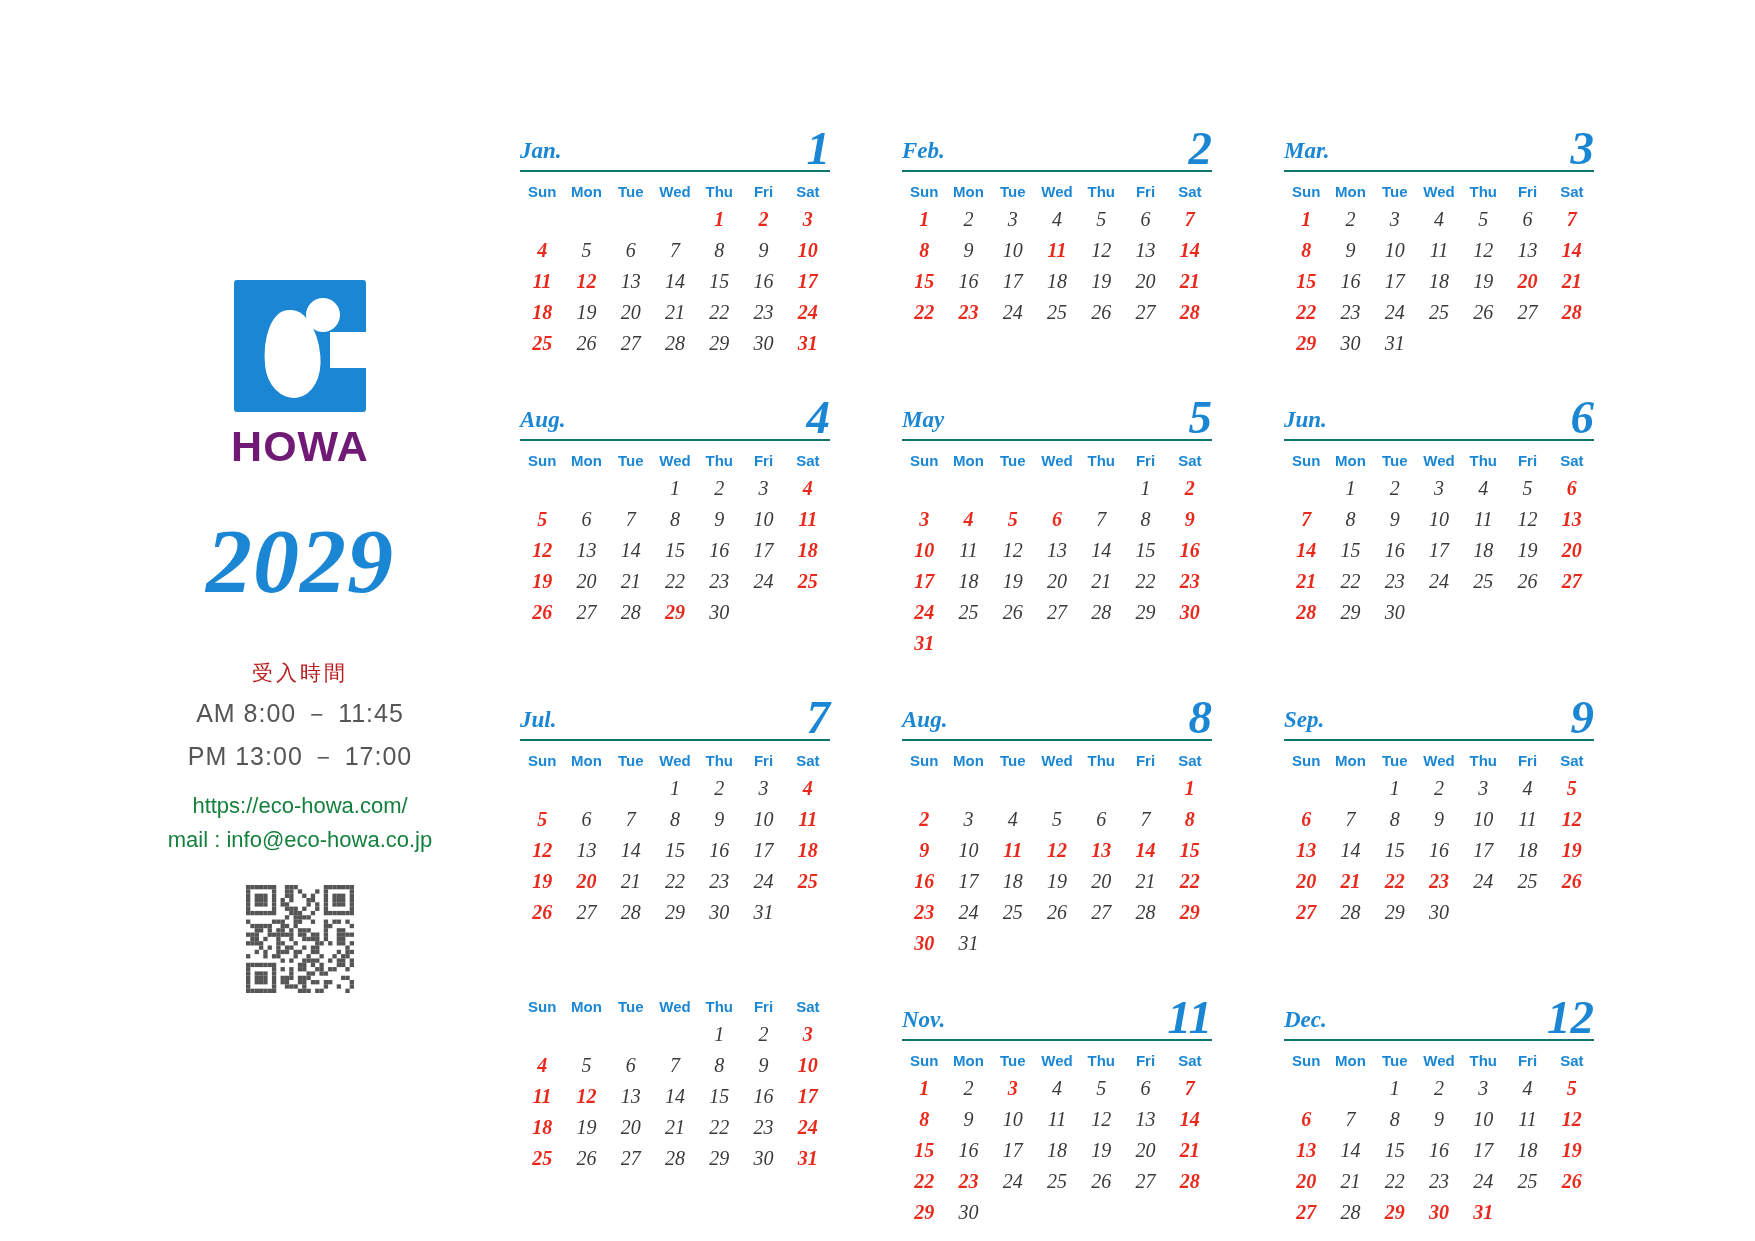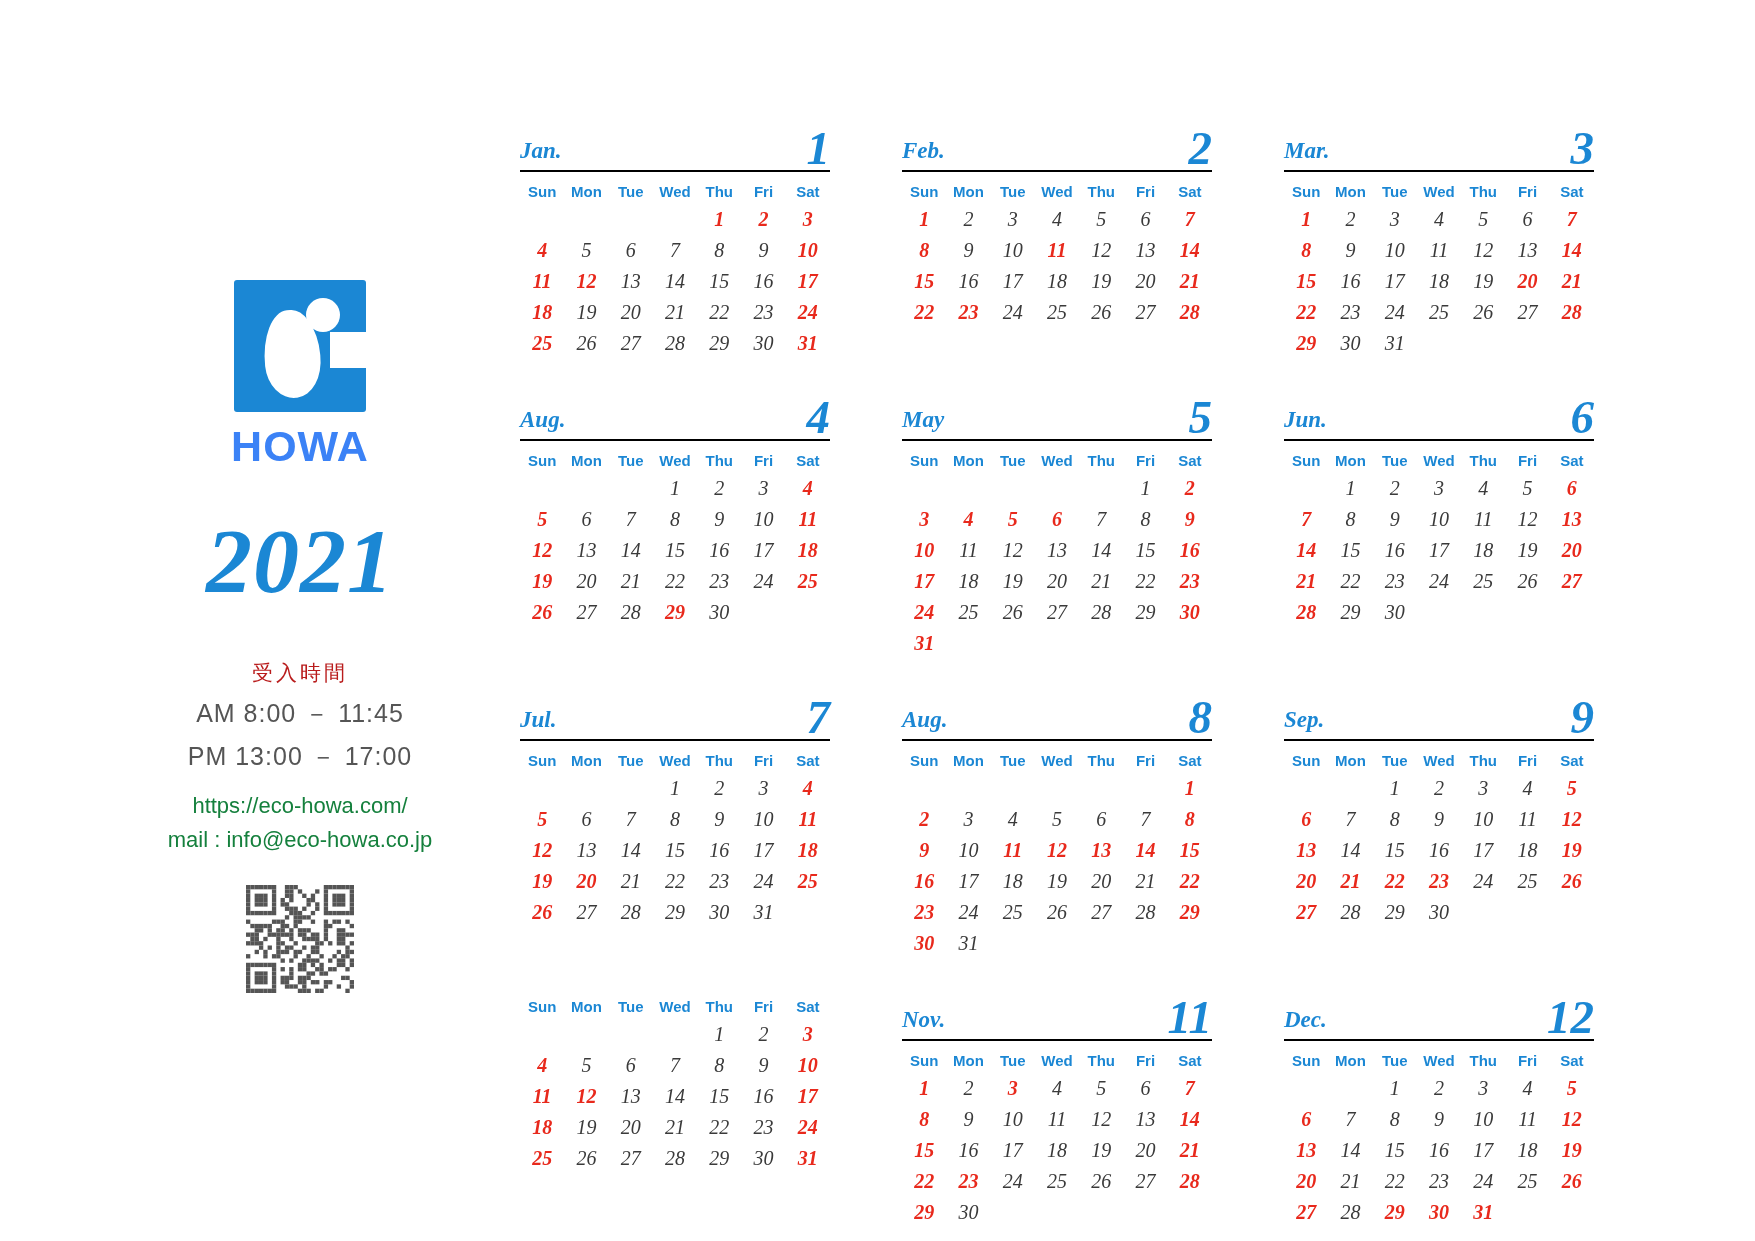--- a/index.html
+++ b/index.html
@@ -64,21 +64,21 @@
     height: 36px;
     background: #ffffff;
   }
 
   #logo-wordmark {
     margin-top: 10px;
     font-family: "Liberation Sans", sans-serif;
     font-weight: bold;
     font-size: 43px;
     letter-spacing: 1px;
-    color: #3b82f6;
+    color: #701a75;
   }
 
   #year {
     margin-top: 44px;
     font-family: "Liberation Serif", serif;
     font-style: italic;
     font-weight: bold;
     font-size: 92px;
     color: #1b87d4;
     letter-spacing: 1px;
@@ -124,21 +124,21 @@
     grid-column-gap: 72px;
     grid-row-gap: 28px;
   }
 
   .month {
     width: 310px;
   }
   .month-head {
     position: relative;
     height: 52px;
-    border-bottom: 2px solid #000000;
+    border-bottom: 2px solid #0f766e;
   }
   .month-name {
     position: absolute;
     left: 0;
     bottom: 6px;
     font-family: "Liberation Serif", serif;
     font-style: italic;
     font-weight: bold;
     font-size: 23px;
     color: #1b87d4;
@@ -191,21 +191,21 @@
 
   <div id="logo-mark">
     <div class="block"></div>
     <div class="notch"></div>
     <div class="swoosh"></div>
     <div class="dot"></div>
   </div>
 
   <div id="logo-wordmark">HOWA</div>
 
-  <div id="year">2021</div>
+  <div id="year">2029</div>
 
   <div id="hours-title">受入時間</div>
 
   <div class="hours-line">
     <span class="label">AM</span>
     <span>8:00 － 11:45</span>
   </div>
 
   <div class="hours-line">
     <span class="label">PM</span>

